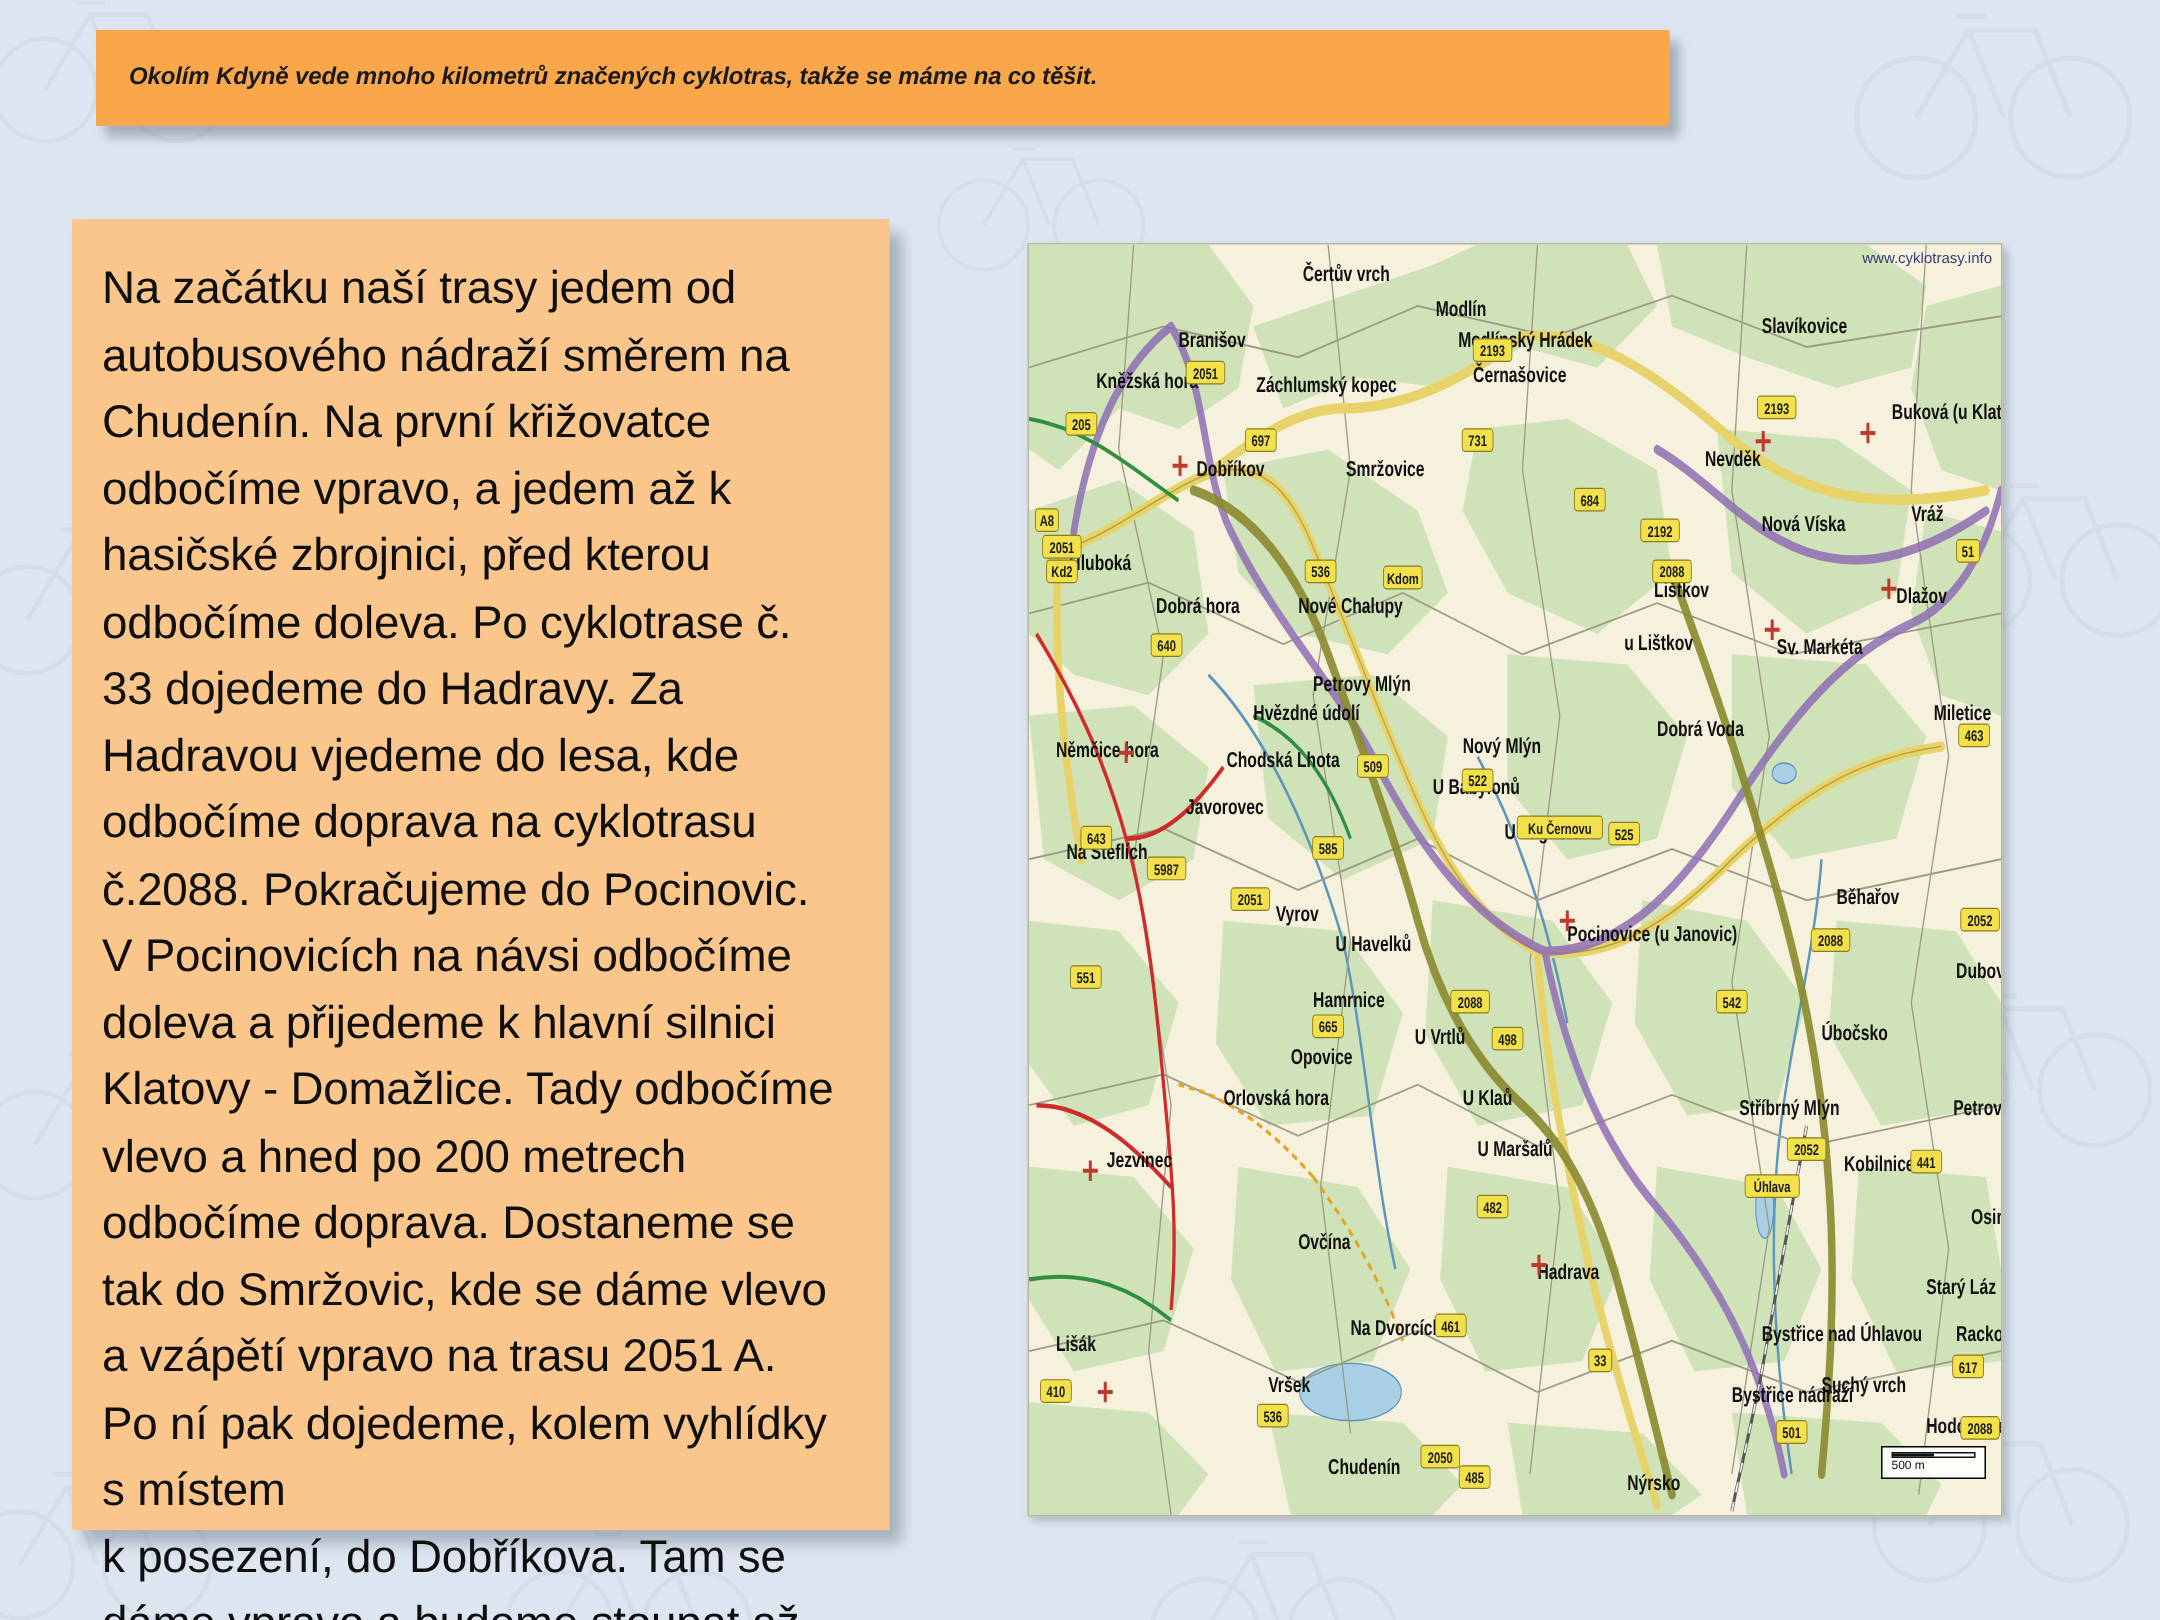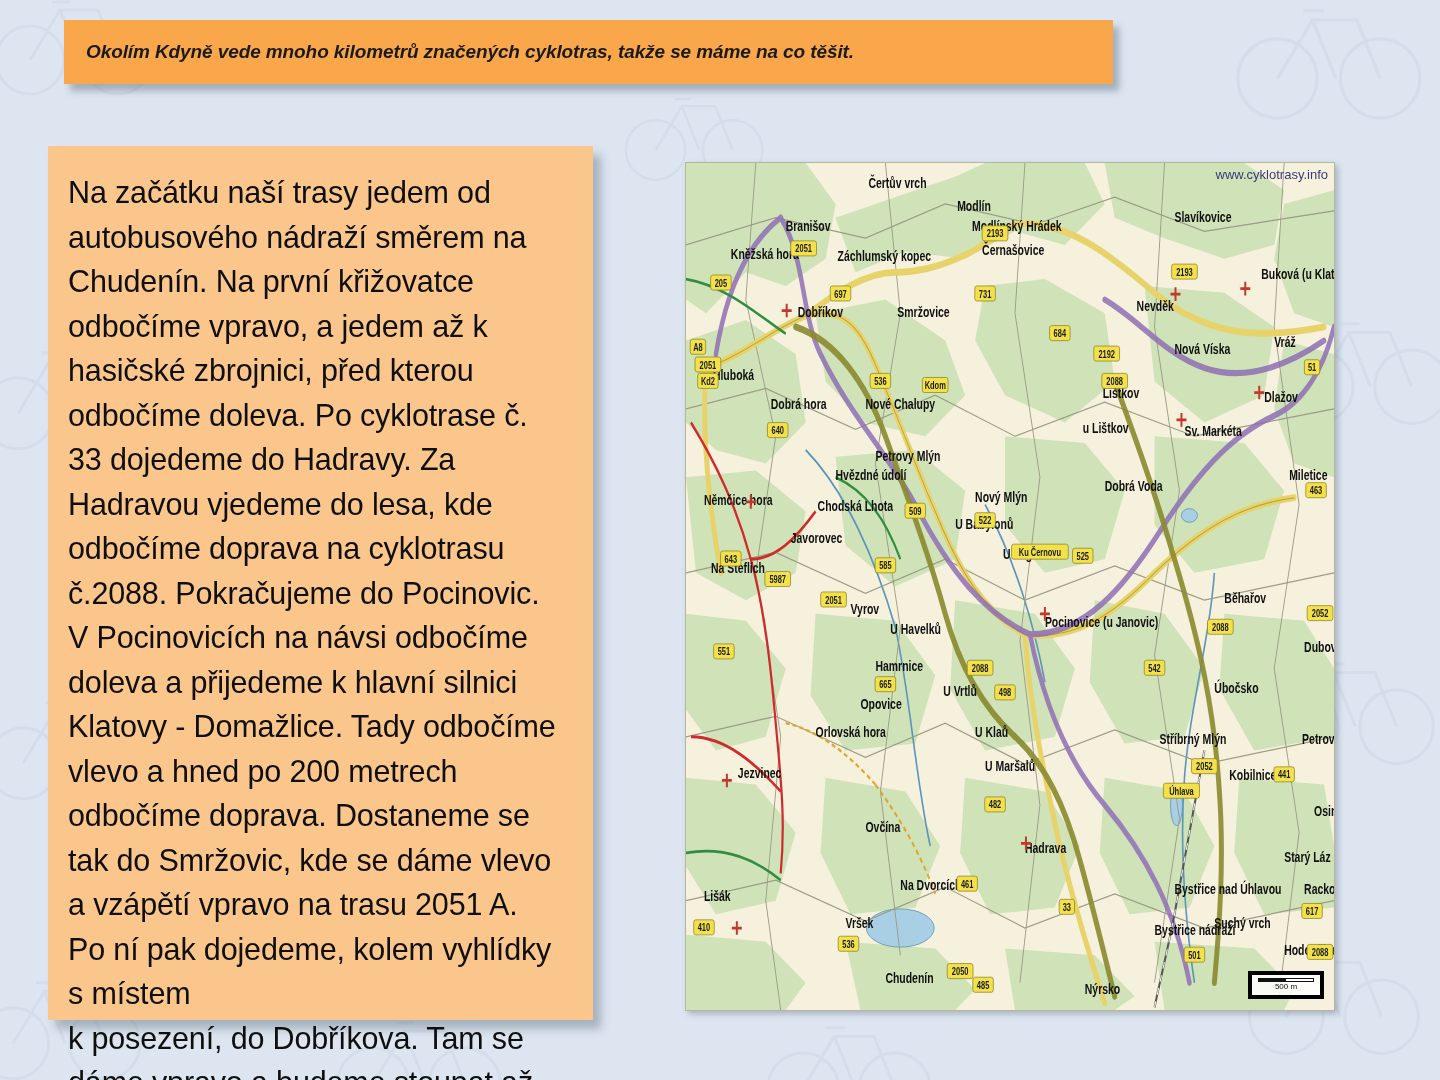--- a/index.html
+++ b/index.html
@@ -44,21 +44,21 @@
     top: 20px;
     width: 1049px;
     height: 64px;
     background: #f9a74a;
     box-shadow: 6px 7px 7px rgba(90, 105, 125, 0.45);
     display: flex;
     align-items: center;
     z-index: 5;
   }
   #title-banner .title-text {
-    font-size: 19px;
+    font-size: 16px;
     font-weight: bold;
     font-style: italic;
     color: #1a1a1a;
     padding-left: 22px;
     letter-spacing: -0.1px;
     white-space: nowrap;
   }
 
   
   #text-panel {
@@ -113,35 +113,34 @@
   .route-badge-text {
     font-family: "Liberation Sans", sans-serif;
     font-size: 7.5px;
     font-weight: bold;
     fill: #1b1b1b;
   }
   #map-credit {
     position: absolute;
     right: 6px;
     top: 4px;
-    font-size: 13px;
+    font-size: 10px;
     color: #3a3a7a;
     z-index: 6;
   }
   #map-scale {
     position: absolute;
     right: 10px;
-    bottom: 11px;
+    bottom: 24px;
     z-index: 6;
     background: rgba(255,255,255,0.85);
-    border: 4px solid #000000;
+    border: 1px solid #000000;
     padding: 2px 6px 3px;
     font-size: 8px;
     color: #111;
-    text-align: center;
     line-height: 1.1;
   }
   #map-scale .bar {
     width: 56px;
     height: 4px;
     background: linear-gradient(to right, #111 0 50%, #fff 50% 100%);
     border: 1px solid #111;
     margin: 1px auto 1px;
     box-sizing: border-box;
   }

